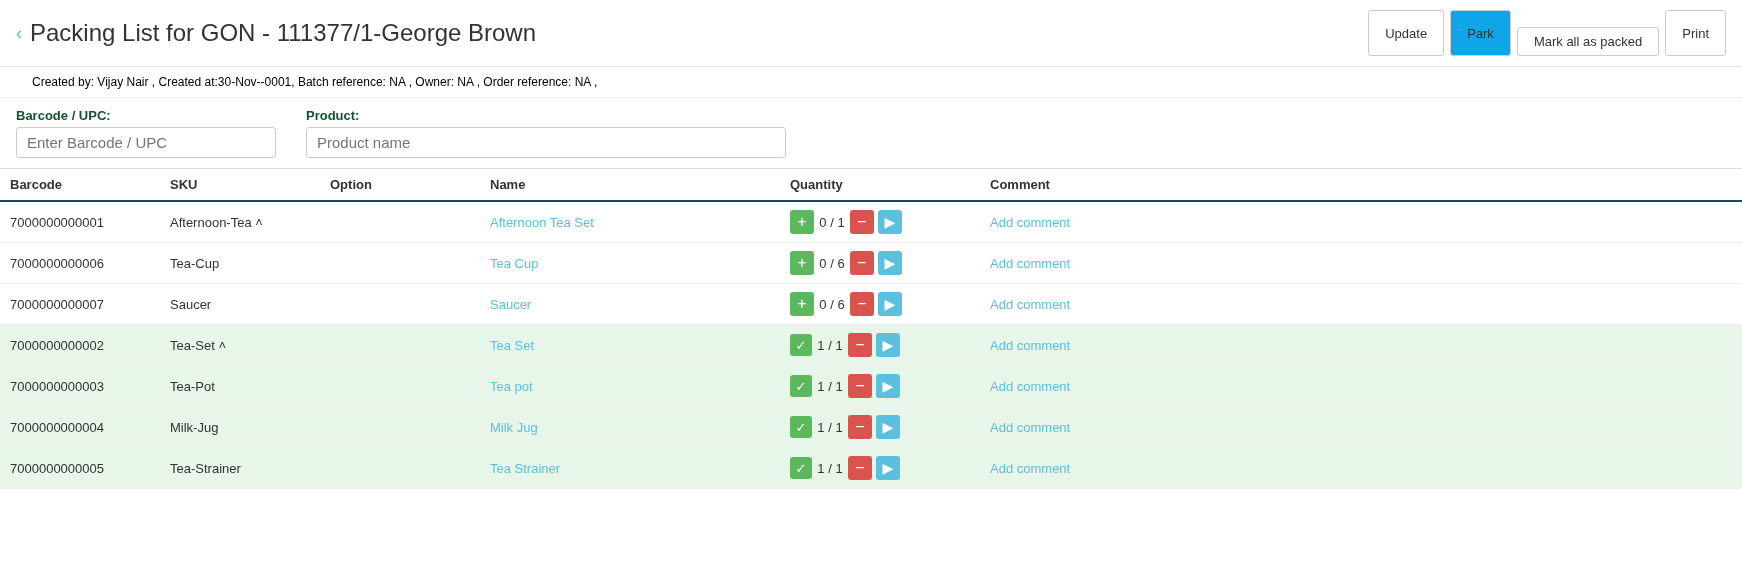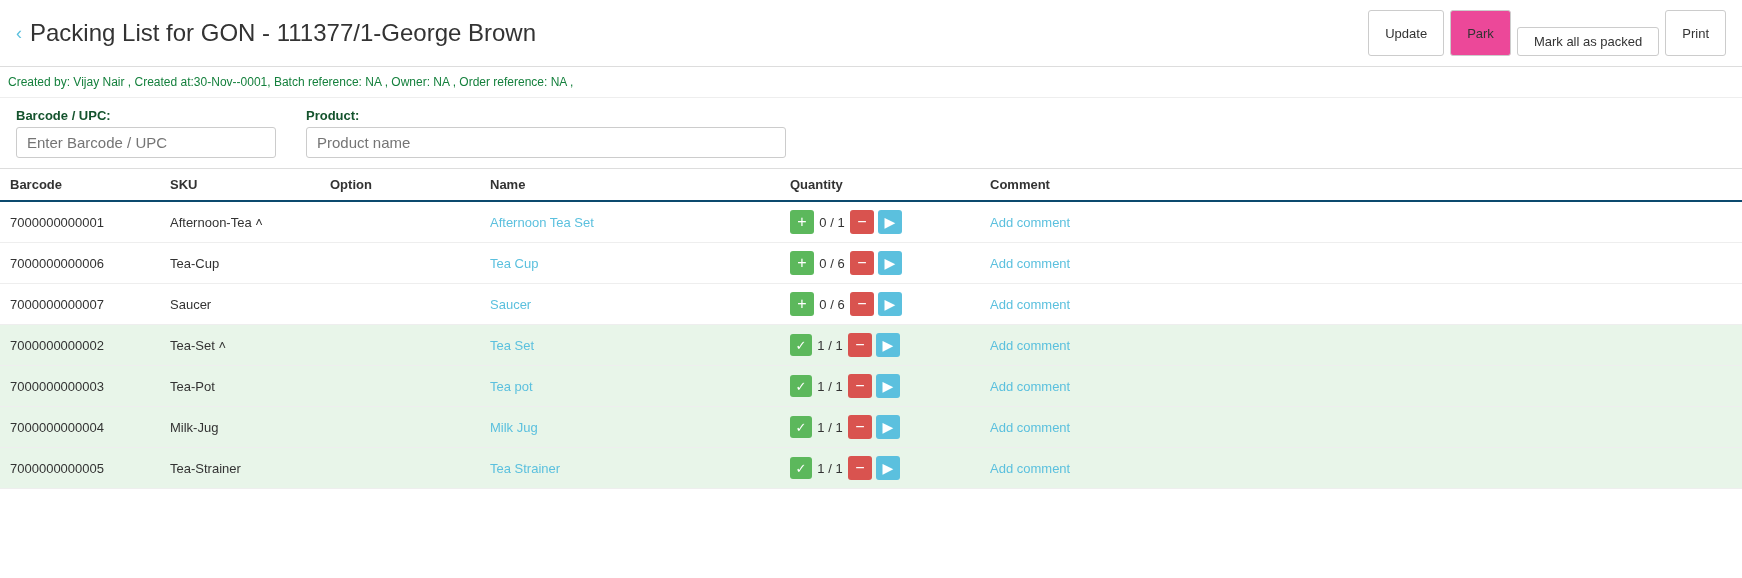--- a/index.html
+++ b/index.html
@@ -35,28 +35,28 @@
     .btn {
       padding: 6px 16px;
       font-size: 13px;
       cursor: pointer;
       border: 1px solid #ccc;
       border-radius: 3px;
       background: #fff;
       color: #333;
     }
     .btn-update { background: #fff; }
-    .btn-park { background: #ec4899; }
+    .btn-park { background: #0ea5e9; }
     .btn-mark-packed { background: #fff; margin-top: 17px; }
     .btn-print { background: #fff; }
 
     .meta-bar {
-      padding: 8px 8px;
+      padding: 8px 32px;
       font-size: 12px;
-      color: #15803d;
+      color: #000000;
       border-bottom: 1px solid #eee;
     }
 
     .filters {
       display: flex;
       gap: 30px;
       padding: 10px 16px;
       align-items: flex-end;
     }
     .filter-group {

